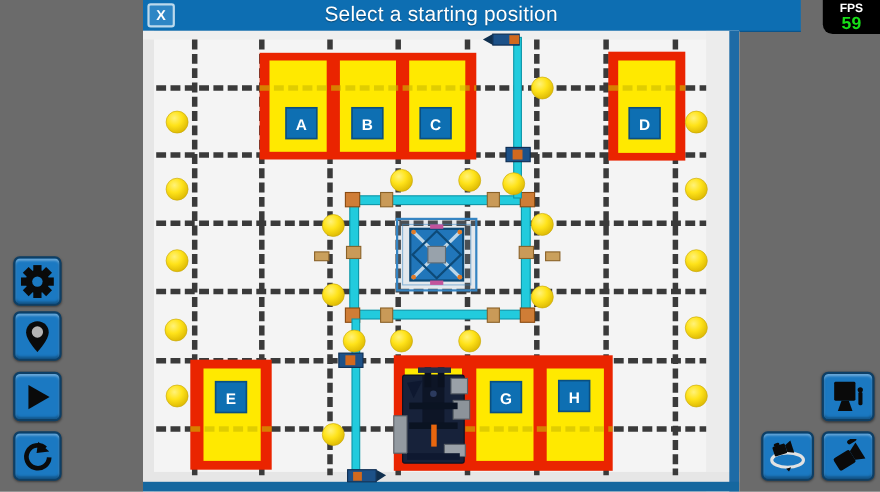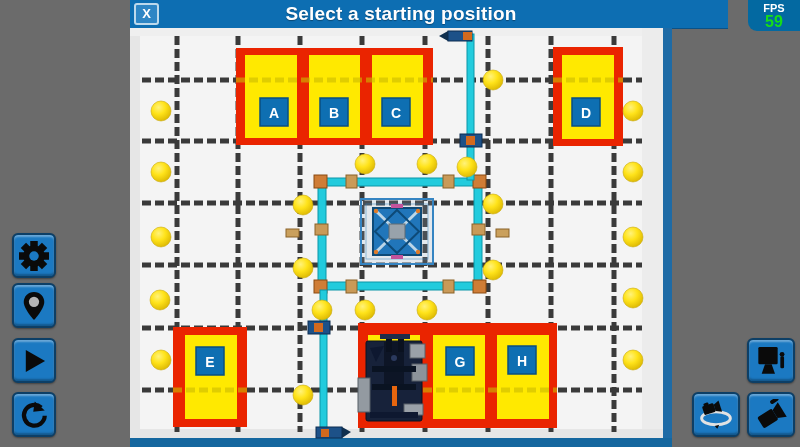--- a/index.html
+++ b/index.html
@@ -8,34 +8,34 @@
     background:#6b6b6b;
     font-family:"Liberation Sans", sans-serif;
   }
   
   .titlebar{
     position:absolute;left:130px;top:0;width:598px;height:28px;
     background:#0d6eb2;border-bottom:1px solid #0a5288;
   }
   .title{
     position:absolute;left:130px;top:0;width:542px;height:40px;
-    line-height:28px;text-align:center;color:#fff;font-weight:bold;
+    line-height:28px;text-align:center;color:#fff;font-weight:normal;
     font-size:19px;letter-spacing:.2px;text-shadow:0 1px 1px rgba(0,0,0,.35);
   }
   .close-btn{
     position:absolute;left:134px;top:3px;width:25px;height:22px;
     background:#2e86c5;border:2px solid #bcd9ec;border-radius:3px;
     color:#fff;font-weight:bold;font-size:13px;line-height:18px;
     text-align:center;padding:0;cursor:pointer;box-sizing:border-box;
     font-family:"Liberation Sans", sans-serif;
   }
   
   .fps-box{
     position:absolute;right:0;top:0;width:52px;height:31px;
-    background:#0369a1;border-bottom-left-radius:9px;
+    background:#000000;border-bottom-left-radius:9px;
     text-align:center;color:#fff;
   }
   .fps-label{font-size:11px;font-weight:bold;margin-top:2px;}
   .fps-value{font-size:16px;font-weight:bold;color:#17dd17;margin-top:-1px;}
   
   .tool-btn{
     position:absolute;width:44px;height:45px;
     background:#1b79c2;border:2px solid #0d3f66;border-radius:6px;
     box-shadow:inset 0 2px 2px rgba(255,255,255,.35), inset 0 -2px 2px rgba(0,0,0,.28), 0 1px 2px rgba(0,0,0,.4);
     display:flex;align-items:center;justify-content:center;

